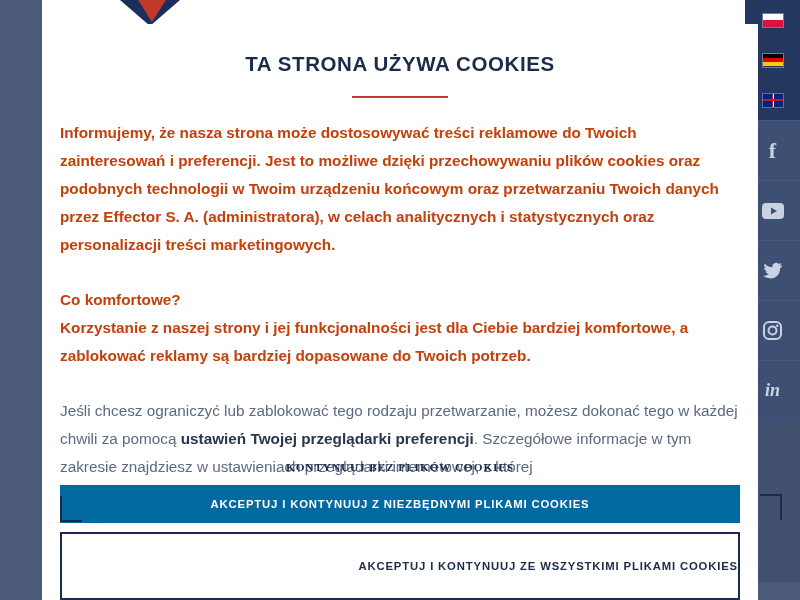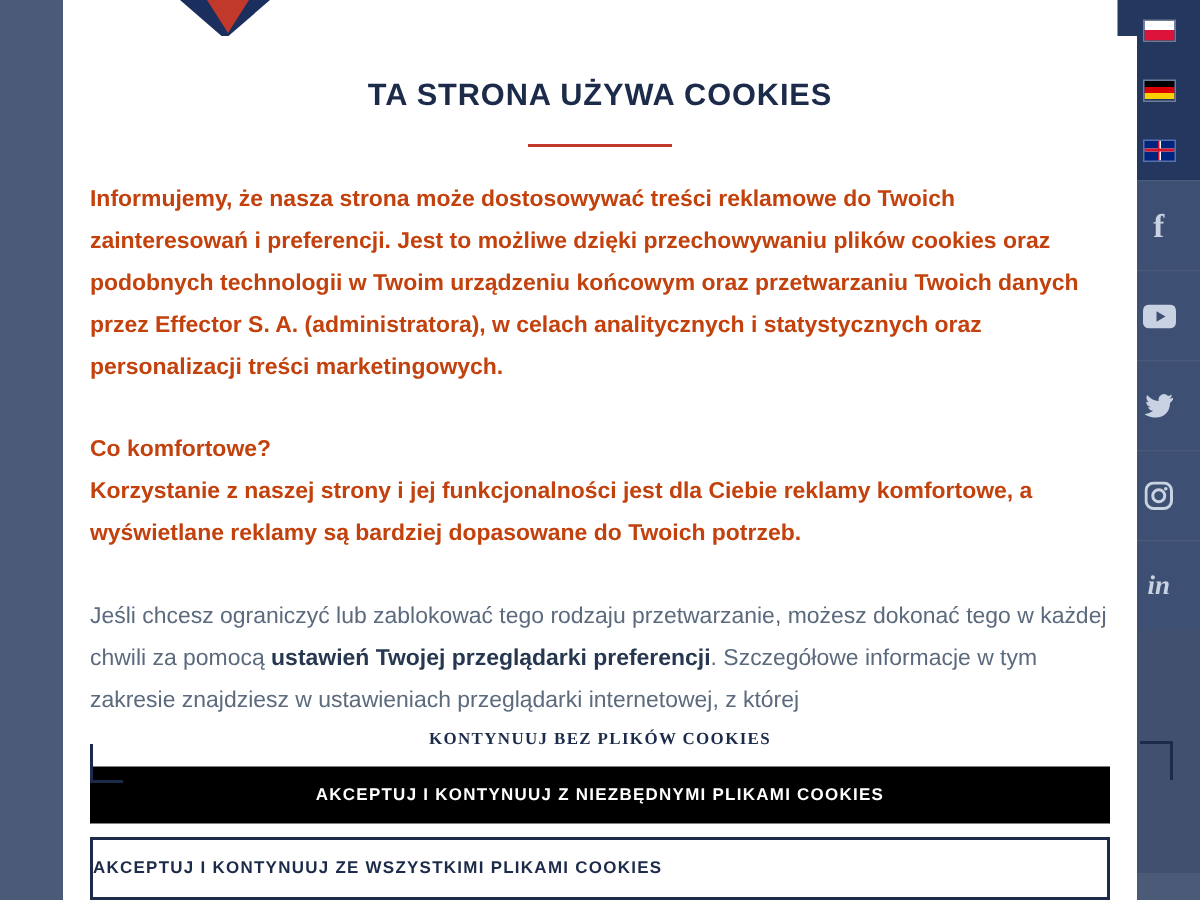--- a/index.html
+++ b/index.html
@@ -202,41 +202,41 @@
     background: transparent;
     border: none;
     cursor: pointer;
     font-family: Liberation Serif, serif;
   }
   .btn-primary {
     display: block;
     width: 100%;
     text-align: center;
     color: #ffffff;
-    background: #000000;
+    background: #0369a1;
     font-size: 11.3px;
     font-weight: bold;
     letter-spacing: 0.85px;
     padding: 13px 0;
     border: none;
     cursor: pointer;
     font-family: "Liberation Sans", sans-serif;
     margin-bottom: 9px;
   }
   .btn-outline {
     display: block;
     width: 100%;
-    text-align: left;
+    text-align: right;
     color: #1c2b4a;
     background: #ffffff;
     border: 2px solid #1c2b4a;
     font-size: 11.3px;
     font-weight: bold;
     letter-spacing: 0.85px;
-    padding: 13px 0;
+    padding: 26px 0;
     cursor: pointer;
     font-family: "Liberation Sans", sans-serif;
   }
 </style>
 </head>
 <body>
 
 <div id="page-behind">
   <div class="page-header-strip">
     <div class="page-logo">
@@ -307,21 +307,21 @@
 <div id="cookie-modal">
   <div class="modal-inner">
 
     <div class="modal-title">TA STRONA UŻYWA COOKIES</div>
     <div class="modal-rule"></div>
 
     <div class="modal-scroll">
       <p class="para bold">Informujemy, że nasza strona może dostosowywać treści reklamowe do Twoich zainteresowań i preferencji. Jest to możliwe dzięki przechowywaniu plików cookies oraz podobnych technologii w Twoim urządzeniu końcowym oraz przetwarzaniu Twoich danych przez Effector S. A. (administratora), w celach analitycznych i statystycznych oraz personalizacji treści marketingowych.</p>
       <div class="gap"></div>
       <p class="para bold">Co komfortowe?</p>
-      <p class="para bold">Korzystanie z naszej strony i jej funkcjonalności jest dla Ciebie reklamy komfortowe, a wyświetlane reklamy są bardziej dopasowane do Twoich potrzeb.</p>
+      <p class="para bold">Korzystanie z naszej strony i jej funkcjonalności jest dla Ciebie bardziej komfortowe, a zablokować reklamy są bardziej dopasowane do Twoich potrzeb.</p>
       <div class="gap"></div>
       <p class="para light"><span>Jeśli chcesz ograniczyć lub zablokować tego rodzaju przetwarzanie, możesz dokonać tego w każdej chwili za pomocą </span><b>ustawień Twojej przeglądarki preferencji</b><span>. Szczegółowe informacje w tym zakresie znajdziesz w ustawieniach przeglądarki internetowej, z której</span></p>
     </div>
 
     <div class="btn-area">
       <button class="btn-link">KONTYNUUJ BEZ PLIKÓW COOKIES</button>
       <button class="btn-primary">AKCEPTUJ I KONTYNUUJ Z NIEZBĘDNYMI PLIKAMI COOKIES</button>
       <button class="btn-outline">AKCEPTUJ I KONTYNUUJ ZE WSZYSTKIMI PLIKAMI COOKIES</button>
     </div>
   </div>

